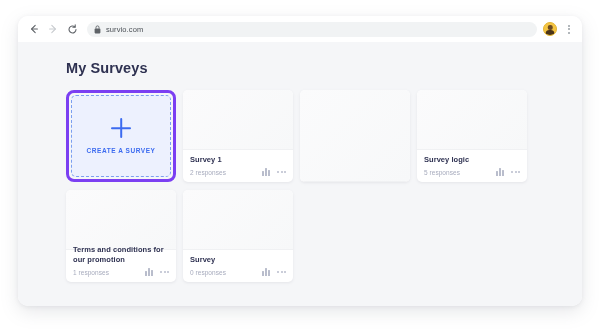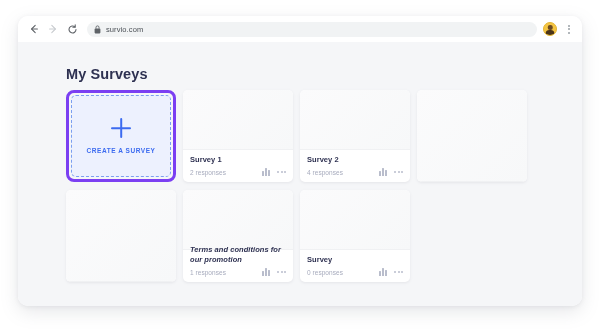--- a/index.html
+++ b/index.html
@@ -132,21 +132,21 @@
   .viewport {
     position: relative;
     height: 264px;
     background: #f5f6f8;
     overflow: hidden;
   }
 
   .page-title {
     position: absolute;
     left: 48px;
-    top: 24px;
+    top: 18px;
     font-size: 14.5px;
     font-weight: bold;
     color: #2e3151;
     letter-spacing: 0.1px;
   }
 
   
   .grid {
     position: absolute;
     left: 48px;
@@ -181,21 +181,20 @@
   .card-title {
     font-size: 7.5px;
     font-weight: bold;
     color: #2e3151;
     line-height: 1.35;
     letter-spacing: 0.05px;
     margin-bottom: 3px;
   }
   .card-title.two-line {
     margin-top: -10px;
-    font-style: italic;
   }
   .card-footer {
     display: flex;
     align-items: center;
     justify-content: space-between;
   }
   .card-responses {
     font-size: 6.5px;
     color: #a7abbd;
     letter-spacing: 0.05px;
@@ -359,48 +358,45 @@
               <span class="kebab-horizontal">
                   <span></span>
                   <span></span>
                   <span></span>
                 </span>
             </span>
           </div>
         </div>
       </div>
 
+
+      <div class="card">
+        <div class="card-thumb"></div>
+      </div>
+
       <div class="card">
         <div class="card-thumb"></div>
         <div class="card-body">
-          <div class="card-title">Survey 2</div>
+          <div class="card-title">Survey logic</div>
           <div class="card-footer">
-            <span class="card-responses">4 responses</span>
+            <span class="card-responses">5 responses</span>
             <span class="card-actions">
               <span class="chart-icon">
                   <i></i>
                   <i></i>
                   <i></i>
                 </span>
               <span class="kebab-horizontal">
                   <span></span>
                   <span></span>
                   <span></span>
                 </span>
             </span>
           </div>
         </div>
-      </div>
-
-      <div class="card">
-        <div class="card-thumb"></div>
-      </div>
-
-      <div class="card">
-        <div class="card-thumb"></div>
       </div>
 
       <div class="card">
         <div class="card-thumb"></div>
         <div class="card-body">
           <div class="card-title two-line">Terms and conditions for our promotion</div>
           <div class="card-footer">
             <span class="card-responses">1 responses</span>
             <span class="card-actions">
               <span class="chart-icon">

